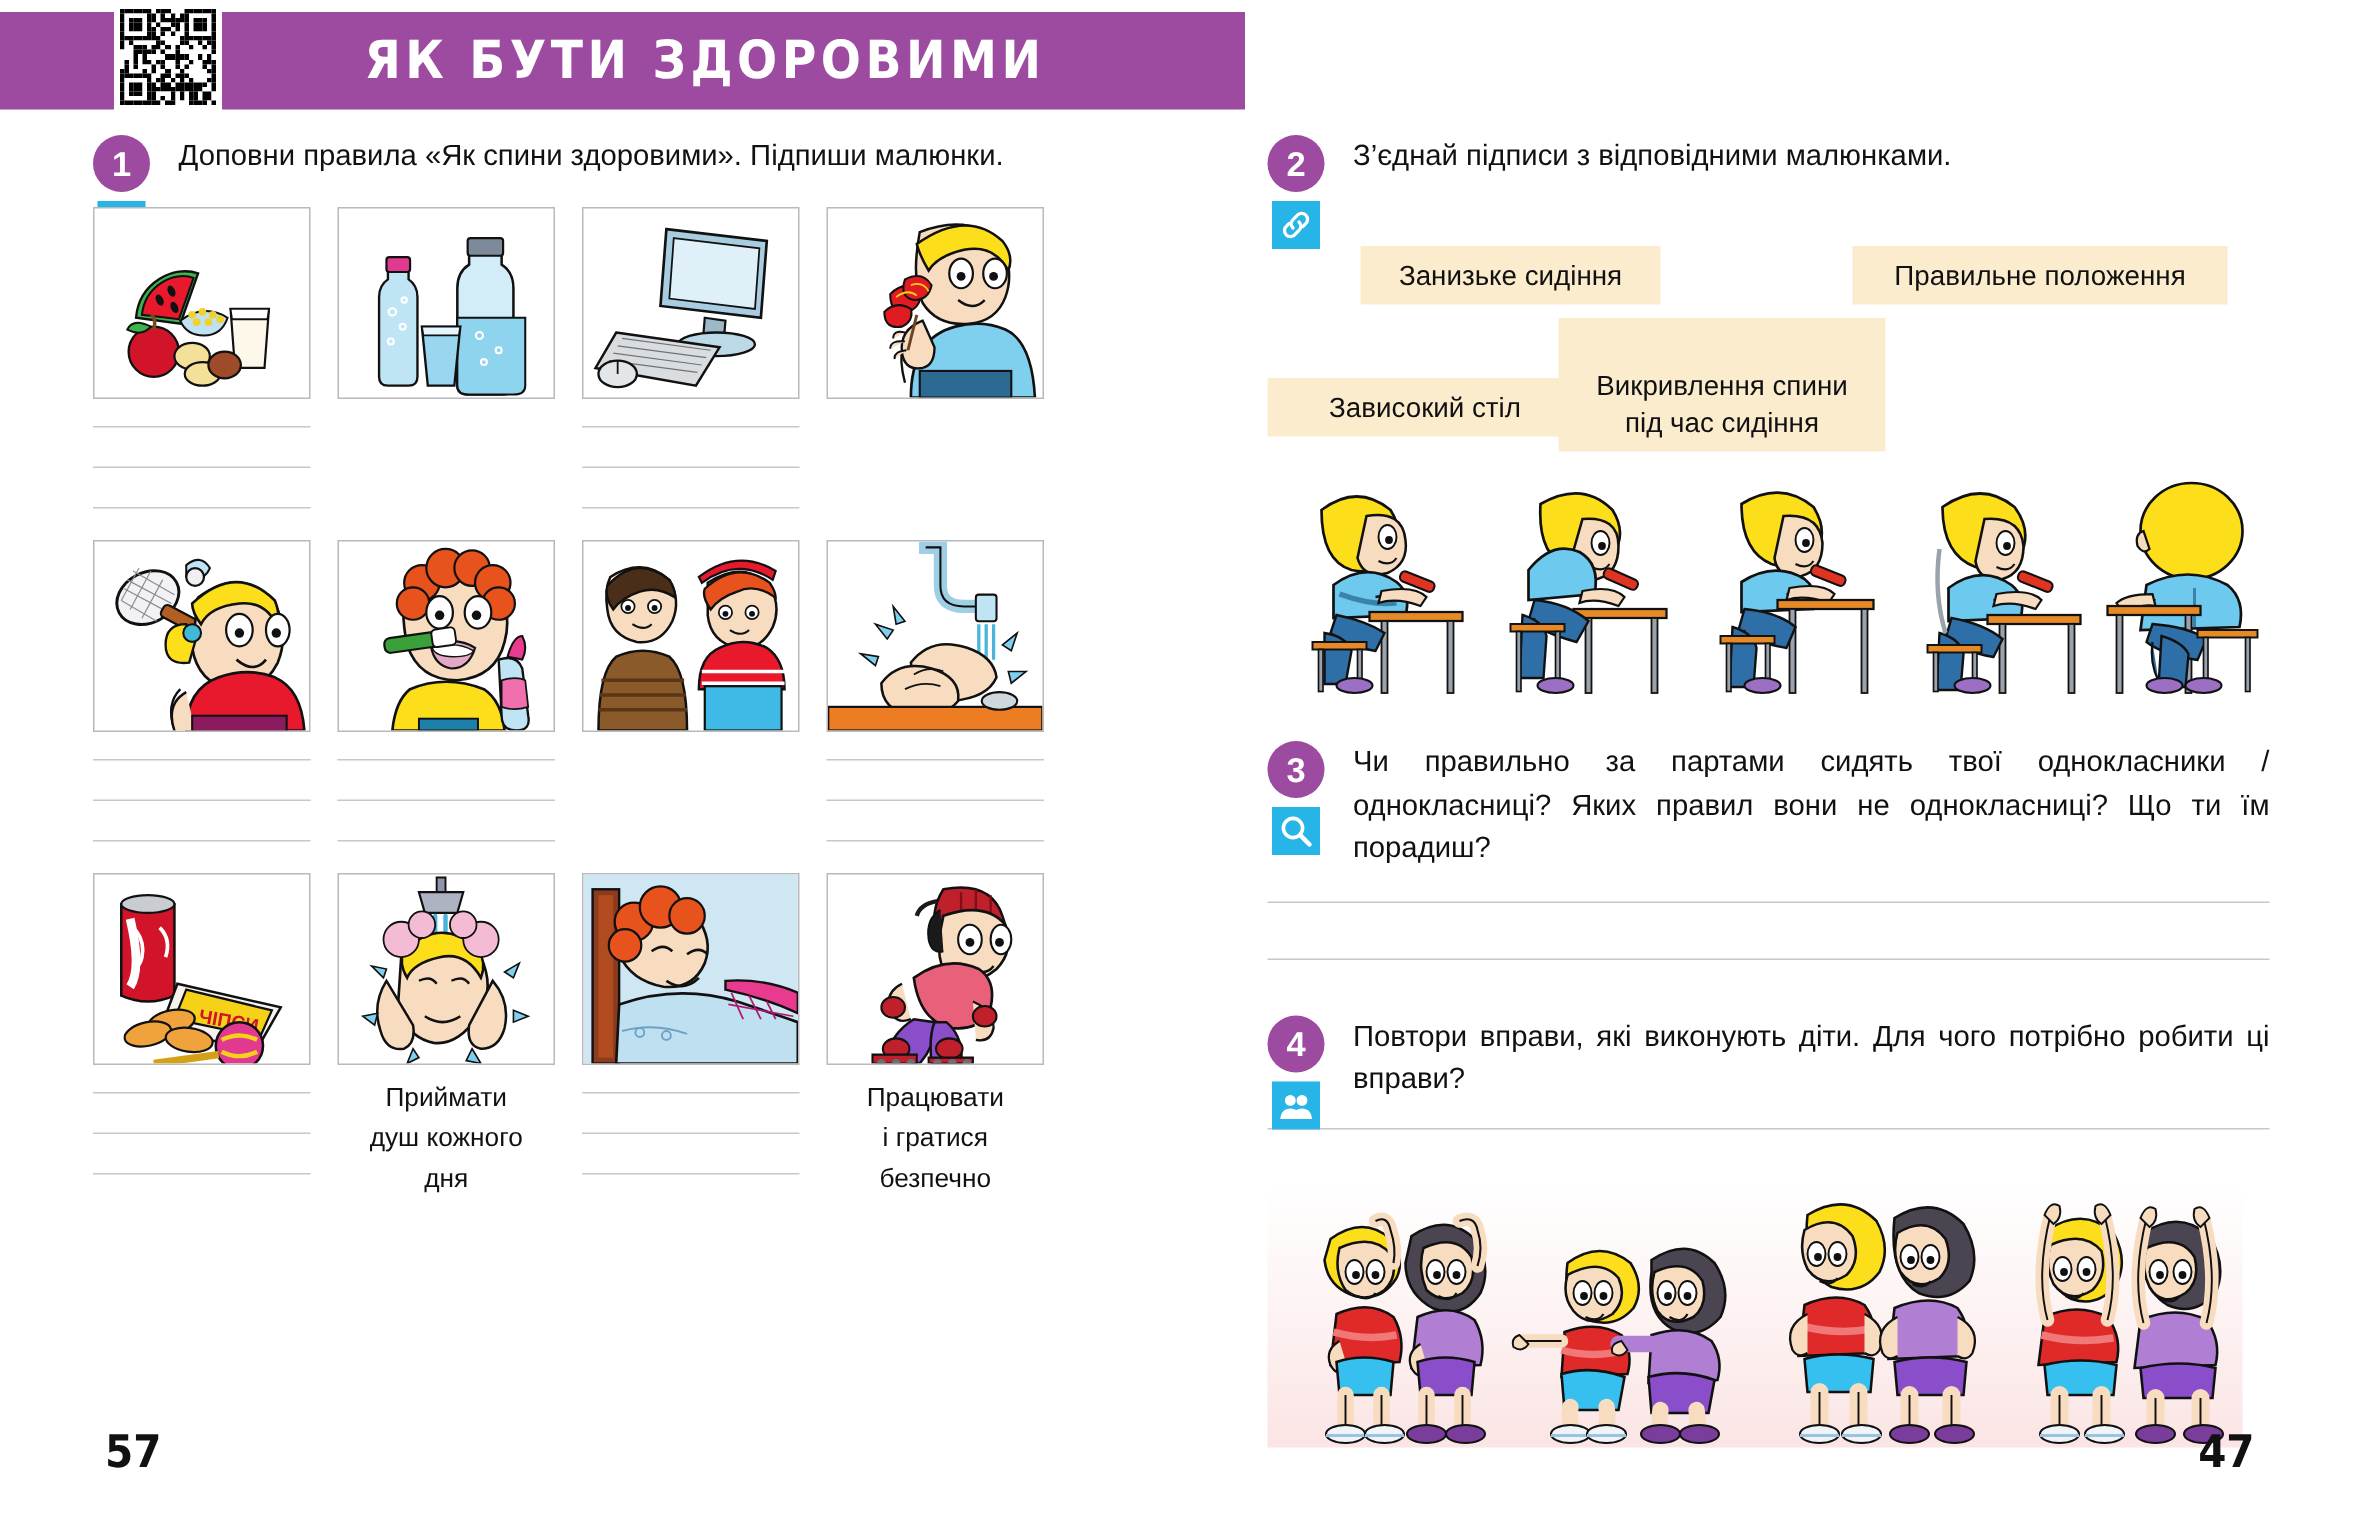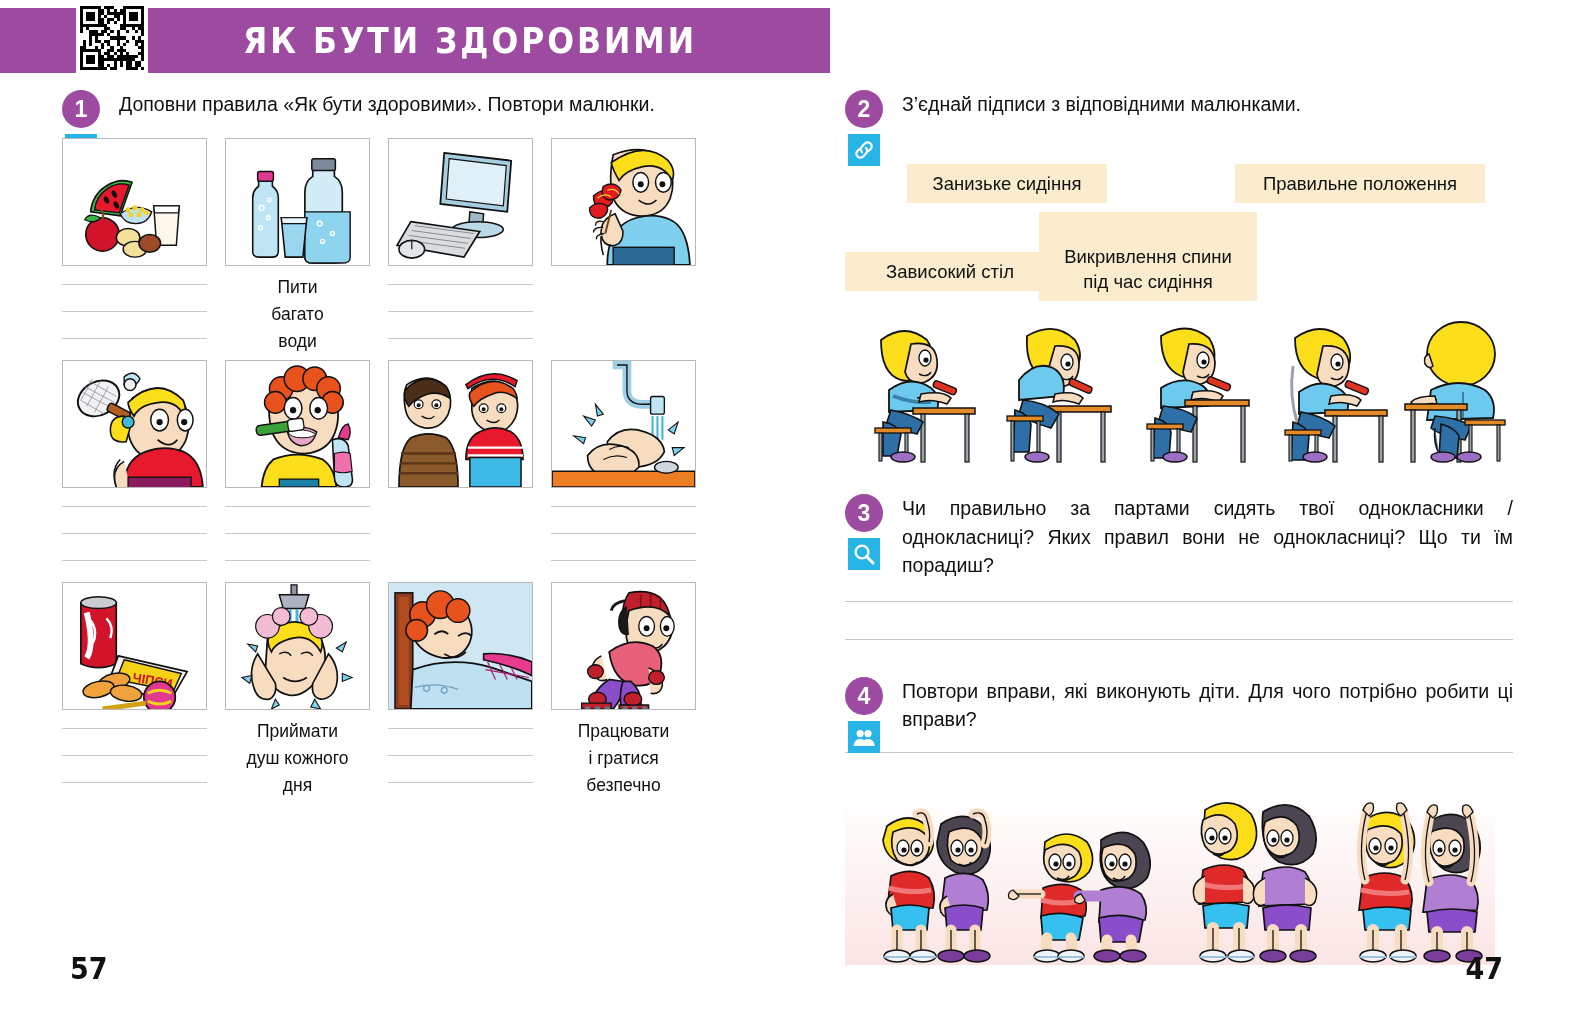--- a/index.html
+++ b/index.html
@@ -555,21 +555,21 @@
 
     <div class="ex">
       <div class="ex-badge">1</div>
       <div class="ex-icon">
         <svg viewBox="0 0 24 24">
             <path d="M4 16.5 14 6.5l3.5 3.5L7.5 20H4z" fill="#fff"></path>
             <path d="M15.2 5.3 17 3.5l3.5 3.5-1.8 1.8z" fill="#fff"></path>
             <rect x="3" y="21" width="18" height="1.6" fill="#fff"></rect>
           </svg>
       </div>
-      <div class="ex-text">Доповни правила «Як бути здоровими». Повтори малюнки.</div>
+      <div class="ex-text">Доповни правила «Як спини здоровими». Підпиши малюнки.</div>
     </div>
 
     <div class="img-grid">
 
       <div class="img-row">
         <div class="cell">
           <div class="thumb">
             <svg viewBox="0 0 145 128">
               <path d="M28 74 C30 50 54 38 70 44 L58 78 Z" fill="#3bb54a" stroke="#111" stroke-width="1.6"></path>
               <path d="M32 72 C34 52 54 42 67 47 L57 75 Z" fill="#e8192c" stroke="#111" stroke-width="1.4"></path>
@@ -618,21 +618,20 @@
               <rect x="87" y="20" width="24" height="12" rx="2" fill="#7d8a99" stroke="#111" stroke-width="1.5"></rect>
               <g fill="none" stroke="#fff" stroke-width="1.4">
                   <circle cx="95" cy="86" r="2.4"></circle>
                   <circle cx="108" cy="96" r="2"></circle>
                   <circle cx="98" cy="104" r="2"></circle>
                 </g>
               <path d="M56 80 h26 l-4 40 h-18z" fill="#9ad6ef" stroke="#111" stroke-width="1.6"></path>
               <path d="M56 80 h26 l-1 6 h-24z" fill="#e7f6fc" stroke="#111" stroke-width="1.2"></path>
             </svg>
           </div>
-          <div class="caption">Пити<br>багато<br>води</div>
         </div>
 
         <div class="cell">
           <div class="thumb">
             <svg viewBox="0 0 145 128">
               <path d="M56 14 L124 22 L120 74 L52 66z" fill="#a8cde0" stroke="#111" stroke-width="1.8"></path>
               <path d="M61 20 L119 27 L116 68 L58 61z" fill="#dff0f8" stroke="#111" stroke-width="1.2"></path>
               <path d="M82 74 L96 76 L95 88 L81 86z" fill="#9db8c6" stroke="#111" stroke-width="1.5"></path>
               <ellipse cx="90" cy="92" rx="26" ry="8" fill="#bcd9e7" stroke="#111" stroke-width="1.6"></ellipse>
               <path d="M22 84 L92 94 L76 120 L8 108z" fill="#d9dde0" stroke="#111" stroke-width="1.7"></path>

